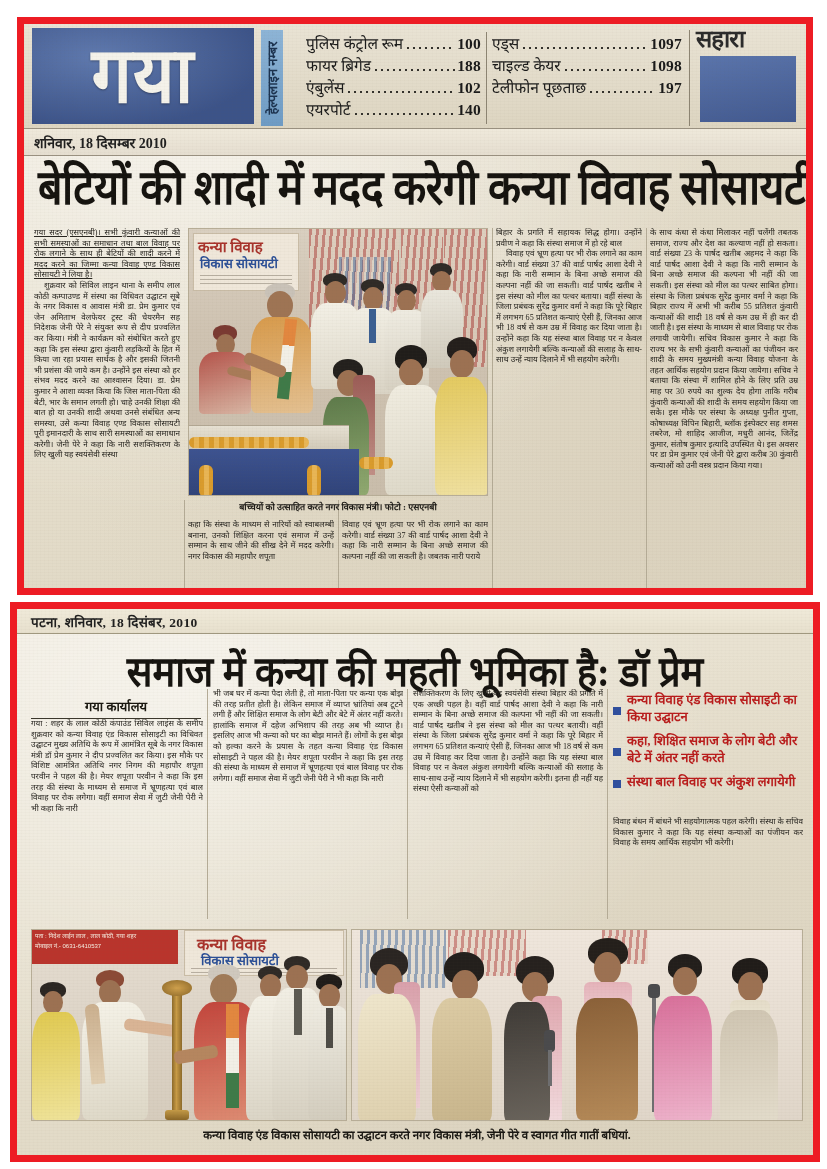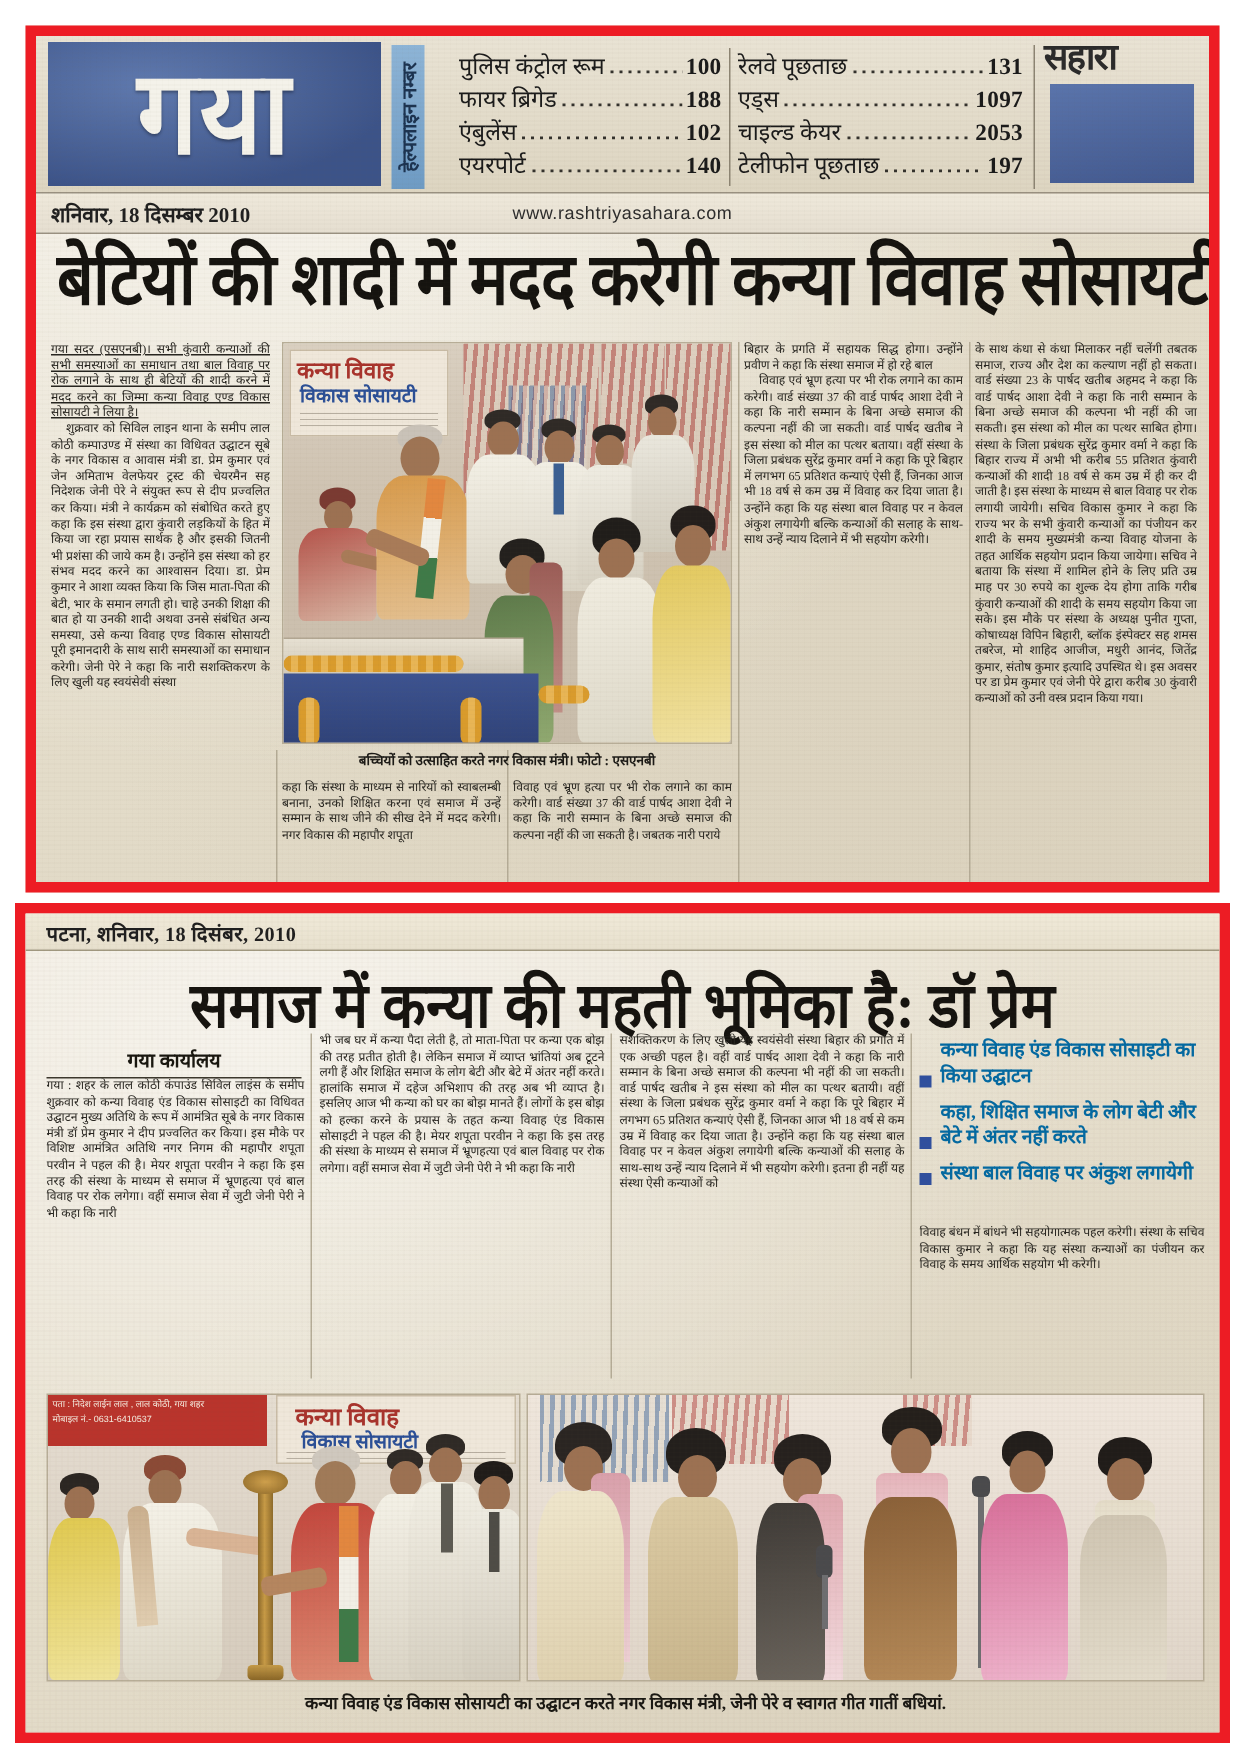--- a/index.html
+++ b/index.html
@@ -300,27 +300,27 @@
   #a2-c3 { left: 396px; top: 80px;  width: 190px; height: 230px; }
   #a2-c4 { left: 596px; top: 208px; width: 190px; height: 102px; }
 
   #bullets {
     position: absolute;
     left: 596px; top: 82px;
     width: 194px;
   }
   .bullet {
     display: flex;
-    align-items: flex-end;
+    align-items: center;
     margin-bottom: 7px;
     font-family: "Liberation Serif", serif;
     font-size: 13px;
     line-height: 17px;
     font-weight: bold;
-    color: #0369a1;
+    color: #b91c1c;
   }
   .bullet .sq {
     flex: 0 0 auto;
     width: 8px; height: 8px;
     background: #2f4f9e;
     margin: 5px 6px 0 0;
   }
 
   
   #a2-photo-left {
@@ -490,53 +490,47 @@
             <span class="hl-num">102</span>
           </div>
           <div class="helpline-row">
             <span class="hl-label">एयरपोर्ट</span>
             <span class="hl-dots"></span>
             <span class="hl-num">140</span>
           </div>
         </div>
       <div class="helpline-col" id="helpline-col-2">
           <div class="helpline-row">
-            <span class="hl-label">रेलवे पूछताछ</span>
-            <span class="hl-dots"></span>
-            <span class="hl-num">131</span>
-          </div>
-          <div class="helpline-row">
             <span class="hl-label">एड्स</span>
             <span class="hl-dots"></span>
             <span class="hl-num">1097</span>
           </div>
           <div class="helpline-row">
             <span class="hl-label">चाइल्ड केयर</span>
             <span class="hl-dots"></span>
-            <span class="hl-num">2053</span>
+            <span class="hl-num">1098</span>
           </div>
           <div class="helpline-row">
             <span class="hl-label">टेलीफोन पूछताछ</span>
             <span class="hl-dots"></span>
             <span class="hl-num">197</span>
           </div>
         </div>
 
       <div id="masthead-divider-1"></div>
       <div id="masthead-divider-2"></div>
 
       <div id="brand-block">
         <div id="brand-word">सहारा</div>
         <div id="brand-swatch"></div>
       </div>
     </div>
 
     <div id="dateline-bar">
       <div id="dateline-left">शनिवार, 18 दिसम्बर 2010</div>
-      <div id="dateline-url">www.rashtriyasahara.com</div>
     </div>
 
     <div class="headline" id="headline-1">बेटियों की शादी में मदद करेगी कन्या विवाह सोसायटी</div>
 
     <div id="a1-body">
       <div class="col" id="a1-c1">
           <div style="text-indent: 0px; text-align: justify; text-decoration: underline;">गया सदर (एसएनबी)। सभी कुंवारी कन्याओं की सभी समस्याओं का समाधान तथा बाल विवाह पर रोक लगाने के साथ ही बेटियों की शादी करने में मदद करने का जिम्मा कन्या विवाह एण्ड विकास सोसायटी ने लिया है।</div>
           <div style="text-indent: 10px; text-align: justify;">शुक्रवार को सिविल लाइन थाना के समीप लाल कोठी कम्पाउण्ड में संस्था का विधिवत उद्घाटन सूबे के नगर विकास व आवास मंत्री डा. प्रेम कुमार एवं जेन अमिताभ वेलफेयर ट्रस्ट की चेयरमैन सह निदेशक जेनी पेरे ने संयुक्त रूप से दीप प्रज्वलित कर किया। मंत्री ने कार्यक्रम को संबोधित करते हुए कहा कि इस संस्था द्वारा कुंवारी लड़कियों के हित में किया जा रहा प्रयास सार्थक है और इसकी जितनी भी प्रशंसा की जाये कम है। उन्होंने इस संस्था को हर संभव मदद करने का आश्वासन दिया। डा. प्रेम कुमार ने आशा व्यक्त किया कि जिस माता-पिता की बेटी, भार के समान लगती हो। चाहे उनकी शिक्षा की बात हो या उनकी शादी अथवा उनसे संबंधित अन्य समस्या, उसे कन्या विवाह एण्ड विकास सोसायटी पूरी इमानदारी के साथ सारी समस्याओं का समाधान करेगी। जेनी पेरे ने कहा कि नारी सशक्तिकरण के लिए खुली यह स्वयंसेवी संस्था</div>
         </div>
       <div class="col" id="a1-c2">कहा कि संस्था के माध्यम से नारियों को स्वाबलम्बी बनाना, उनको शिक्षित करना एवं समाज में उन्हें सम्मान के साथ जीने की सीख देने में मदद करेगी। नगर विकास की महापौर शपूता</div>

